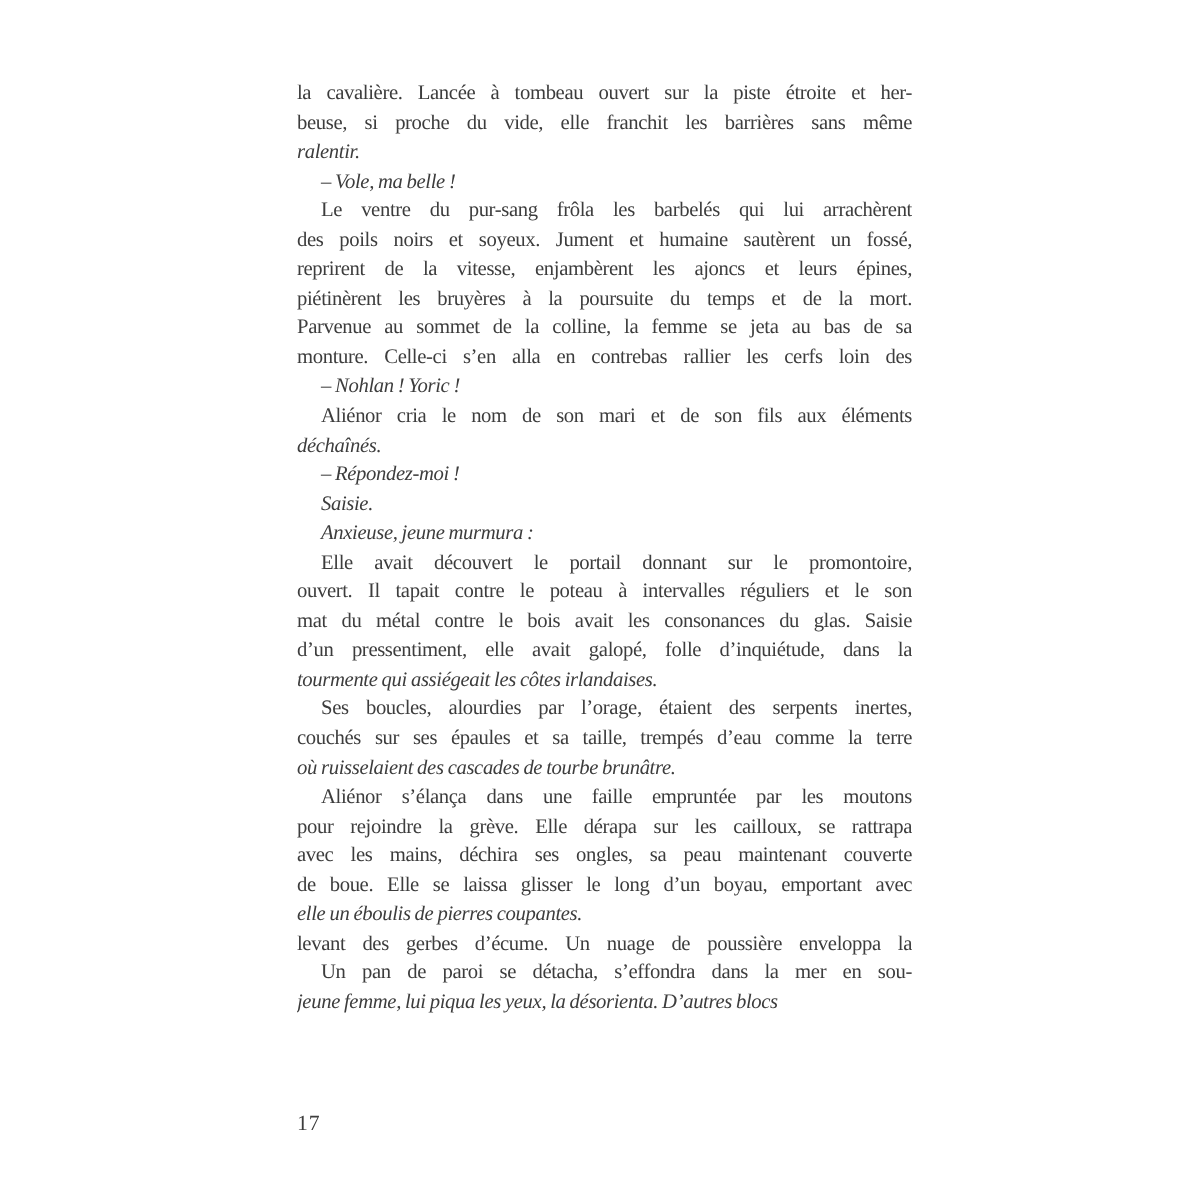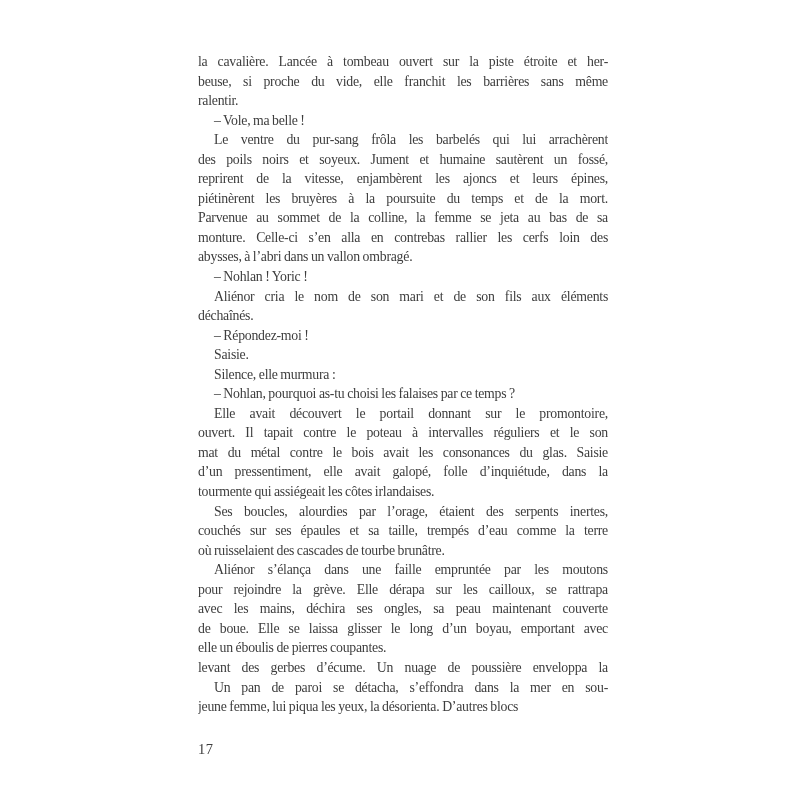--- a/index.html
+++ b/index.html
@@ -32,20 +32,21 @@
   }
   .line {
     text-align: justify;
     text-align-last: justify;
     height: 19.55px;
     overflow: hidden;
     white-space: normal;
   }
   .line.last {
     text-align-last: left;
+    font-style: italic;
   }
   .line.indent {
     text-indent: 16px;
   }
   .folio {
     position: absolute;
     left: 198px;
     top: 740px;
     width: 410px;
     color: #3d3d3d;
@@ -67,40 +68,36 @@
       <div class="paragraph">
         <div class="line last indent">– Vole, ma belle !</div>
       </div>
       <div class="paragraph">
         <div class="line indent">Le ventre du pur-sang frôla les barbelés qui lui arrachèrent</div>
         <div class="line">des poils noirs et soyeux. Jument et humaine sautèrent un fossé,</div>
         <div class="line">reprirent de la vitesse, enjambèrent les ajoncs et leurs épines,</div>
         <div class="line">piétinèrent les bruyères à la poursuite du temps et de la mort.</div>
         <div class="line">Parvenue au sommet de la colline, la femme se jeta au bas de sa</div>
         <div class="line">monture. Celle-ci s’en alla en contrebas rallier les cerfs loin des</div>
-        <div class="line last">abysses, à l’abri dans un vallon ombragé.</div>
       </div>
       <div class="paragraph">
         <div class="line last indent">– Nohlan ! Yoric !</div>
       </div>
       <div class="paragraph">
         <div class="line indent">Aliénor cria le nom de son mari et de son fils aux éléments</div>
         <div class="line last">déchaînés.</div>
       </div>
       <div class="paragraph">
         <div class="line last indent">– Répondez-moi !</div>
       </div>
       <div class="paragraph">
         <div class="line last indent">Saisie.</div>
       </div>
       <div class="paragraph">
-        <div class="line last indent">Silence, elle murmura :</div>
-      </div>
-      <div class="paragraph">
-        <div class="line last indent">– Nohlan, pourquoi as-tu choisi les falaises par ce temps ?</div>
+        <div class="line last indent">Anxieuse, jeune murmura :</div>
       </div>
       <div class="paragraph">
         <div class="line indent">Elle avait découvert le portail donnant sur le promontoire,</div>
         <div class="line">ouvert. Il tapait contre le poteau à intervalles réguliers et le son</div>
         <div class="line">mat du métal contre le bois avait les consonances du glas. Saisie</div>
         <div class="line">d’un pressentiment, elle avait galopé, folle d’inquiétude, dans la</div>
         <div class="line last">tourmente qui assiégeait les côtes irlandaises.</div>
       </div>
       <div class="paragraph">
         <div class="line indent">Ses boucles, alourdies par l’orage, étaient des serpents inertes,</div>

